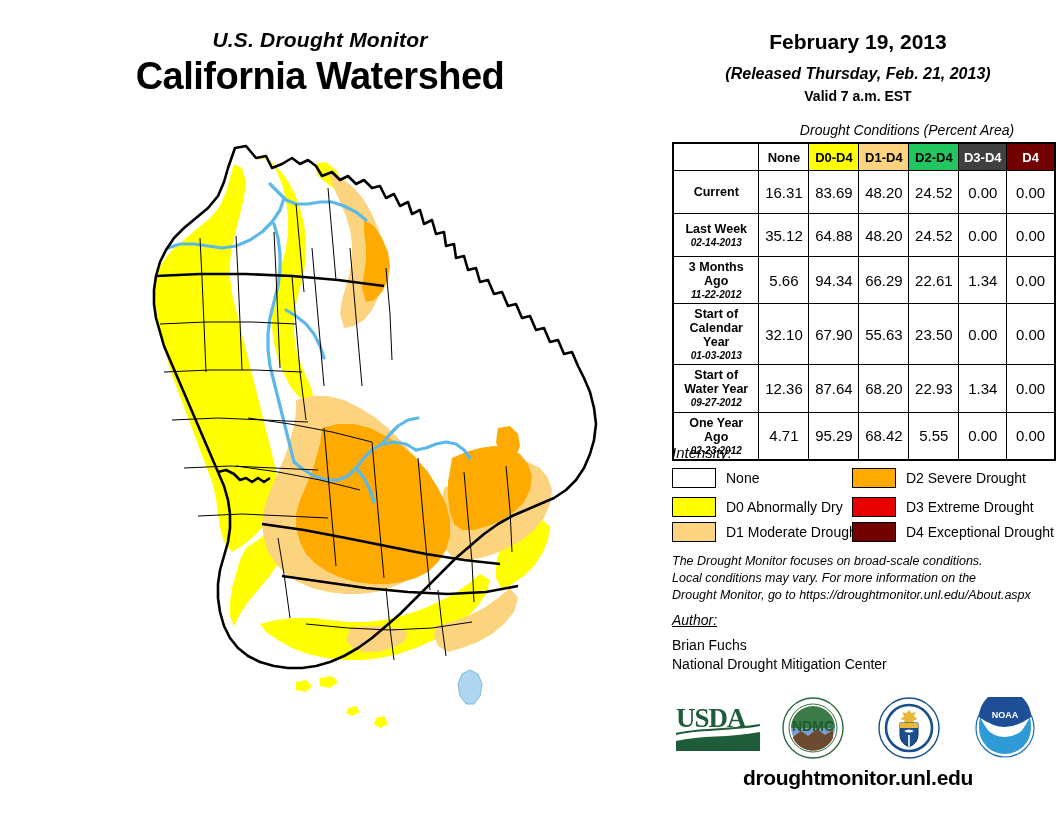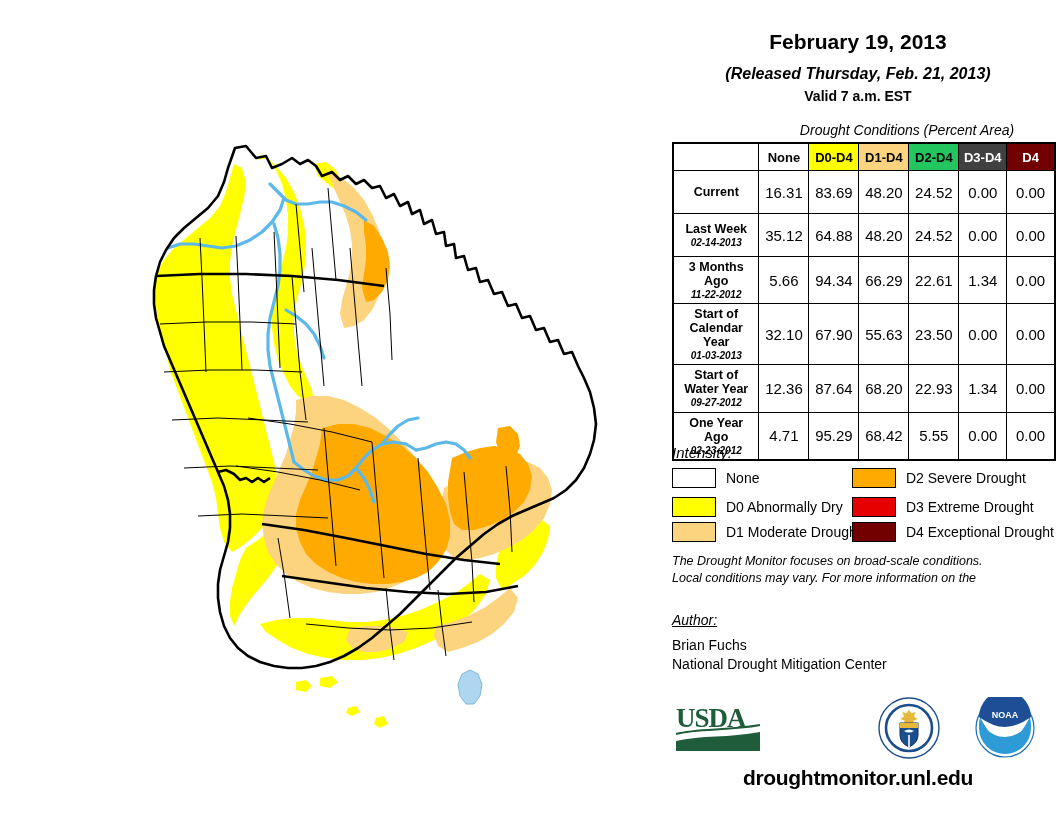--- a/index.html
+++ b/index.html
@@ -156,20 +156,24 @@
     text-align: center;
     font-size: 21px; font-weight: bold;
     letter-spacing: -0.3px;
   }
 </style>
 </head>
 <body>
 
 <div id="left-panel">
 
+  <div id="title-block">
+    <div id="supertitle">U.S. Drought Monitor</div>
+    <div id="maintitle">California Watershed</div>
+  </div>
 
   <div id="map-wrap">
     <svg id="map-svg" viewBox="0 0 580 670" xmlns="http://www.w3.org/2000/svg">
       <defs>
         <clipPath id="stateClip">
           <path d="M150,22 L158,14 L172,12 L186,18 L196,14 L206,20 L214,16 L228,22
                    L236,18 L246,26 L256,24 L262,32 L272,30 L280,38 L290,36 L298,44
                    L310,42 L318,50 L330,48 L338,58 L350,56 L356,66 L366,64 L372,74
                    L384,72 L392,82 L404,80 L410,92 L422,90 L430,100 L442,98 L450,110
                    L462,108 L470,120 L482,118 L490,130 L502,128 L510,140 L518,152
@@ -489,36 +493,47 @@
       </div>
       <div class="legend-row" style="left: 192px; top: 522px;">
         <div class="swatch" style="background: rgb(115, 0, 0);"></div>
         <div class="legend-text">D4 Exceptional Drought</div>
       </div>
     </div>
 
   <div id="disclaimer">
     <div>The Drought Monitor focuses on broad-scale conditions.</div>
     <div>Local conditions may vary. For more information on the</div>
+    <div>Drought Monitor, go to https://droughtmonitor.unl.edu/About.aspx</div>
   </div>
 
   <div id="author-label">Author:</div>
   <div id="author-name">Brian Fuchs</div>
   <div id="author-org">National Drought Mitigation Center</div>
 
   <div id="logos">
 
     <div class="logo" style="left:12px; top:8px;">
       <svg width="92" height="56" viewBox="0 0 92 56" xmlns="http://www.w3.org/2000/svg">
         <text x="4" y="26" font-family="Liberation Serif, serif" font-size="27" font-weight="bold" fill="#1F5C3A" letter-spacing="-1">USDA</text>
         <path d="M4,33 C26,27 56,30 88,24" stroke="#1F5C3A" stroke-width="2" fill="none"></path>
         <path d="M4,40 C28,34 58,37 88,31 L88,50 L4,50 Z" fill="#1F5C3A"></path>
       </svg>
     </div>
 
+    <div class="logo" style="left:122px; top:4px;">
+      <svg width="62" height="62" viewBox="0 0 62 62" xmlns="http://www.w3.org/2000/svg">
+        <circle cx="31" cy="31" r="30" fill="#FFFFFF" stroke="#2F6B3E" stroke-width="1.4"></circle>
+        <circle cx="31" cy="31" r="24" fill="#FFFFFF" stroke="#2F6B3E" stroke-width="1"></circle>
+        <path d="M9,31 a22,22 0 0,1 44,0 Z" fill="#3C7A4A"></path>
+        <path d="M9,31 h44 a22,22 0 0,1 -6,14 h-32 a22,22 0 0,1 -6,-14 Z" fill="#7B9ED0"></path>
+        <path d="M11,40 l8,-6 l7,5 l9,-7 l8,6 l8,-5 l0,8 a22,22 0 0,1 -40,0 Z" fill="#6B4A2F"></path>
+        <text x="31" y="34" text-anchor="middle" font-family="Liberation Sans, sans-serif" font-size="14" font-weight="bold" fill="#1E5C2E">NDMC</text>
+      </svg>
+    </div>
 
     <div class="logo" style="left:218px; top:4px;">
       <svg width="62" height="62" viewBox="0 0 62 62" xmlns="http://www.w3.org/2000/svg">
         <circle cx="31" cy="31" r="30" fill="#FFFFFF" stroke="#1B4E8C" stroke-width="1.4"></circle>
         <circle cx="31" cy="31" r="23" fill="#FFFFFF" stroke="#1B4E8C" stroke-width="2.6"></circle>
         <path d="M31,12 l4,6 l7,-2 l-3,7 l6,4 l-7,3 l2,7 l-7,-3 l-2,7 l-2,-7 l-7,3 l2,-7 l-7,-3 l6,-4 l-3,-7 l7,2 Z" fill="#E8B83B" transform="translate(0,-1) scale(0.62) translate(19,10)"></path>
         <path d="M22,26 h18 v12 q0,8 -9,12 q-9,-4 -9,-12 Z" fill="#1B4E8C" stroke="#0E3366" stroke-width="1"></path>
         <path d="M22,26 h18 v5 h-18 Z" fill="#E8B83B"></path>
         <path d="M26,34 q5,-3 10,0 q-5,3 -10,0 Z" fill="#FFFFFF"></path>
         <line x1="31" y1="38" x2="31" y2="50" stroke="#FFFFFF" stroke-width="1.6"></line>

